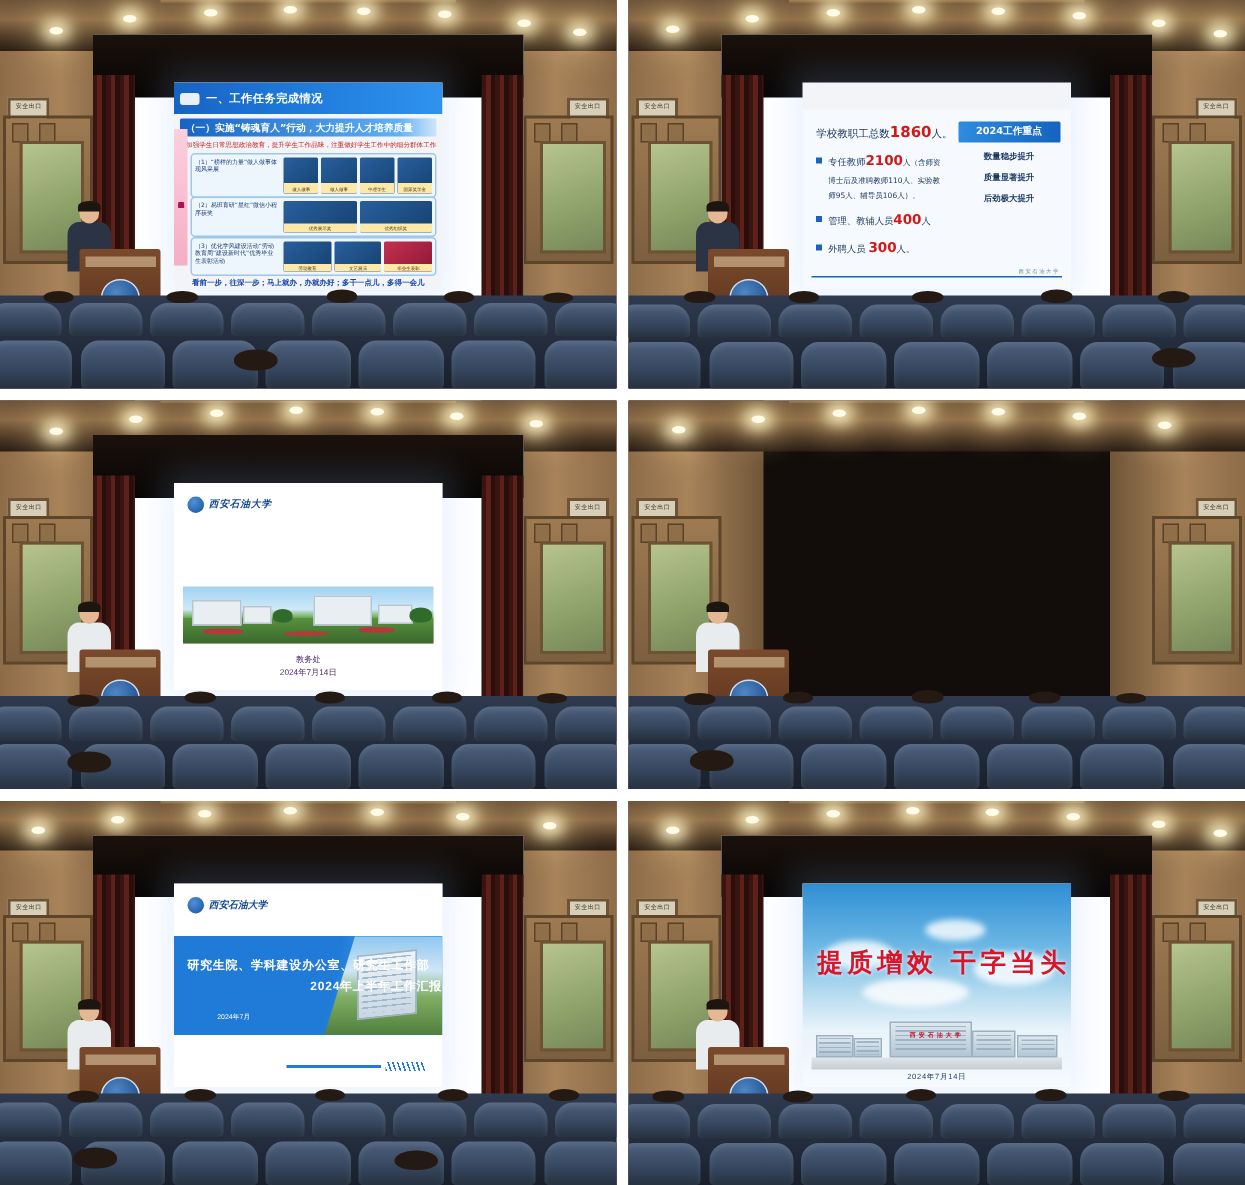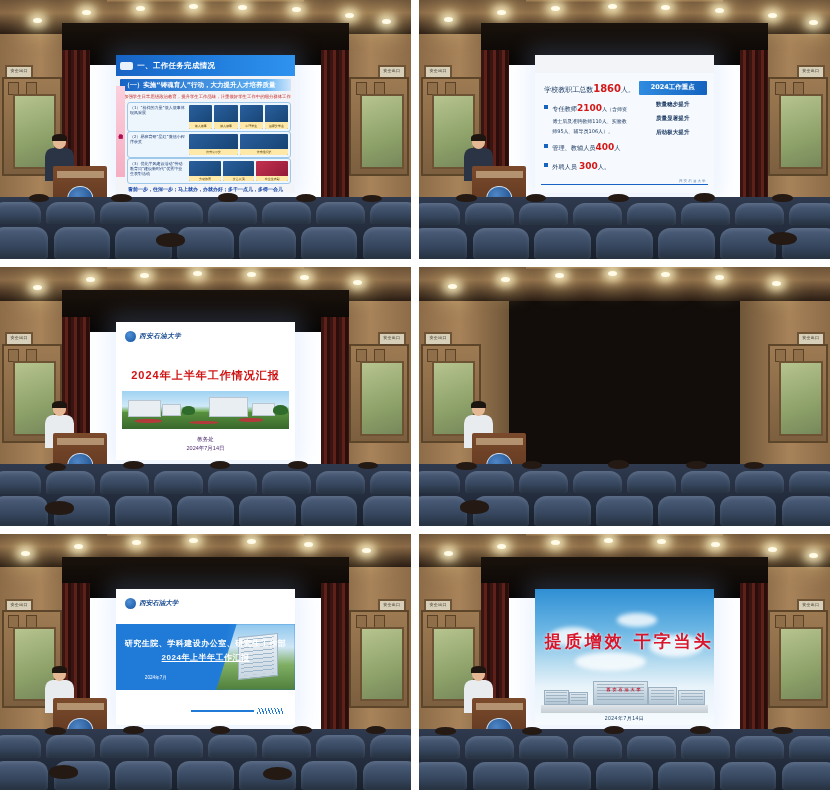--- a/index.html
+++ b/index.html
@@ -391,22 +391,22 @@
   }
   .s5 .blueband .pic .tower:before{
     content:"";position:absolute;inset:6%;
     background:repeating-linear-gradient(180deg,#9fb8cc 0 1px,transparent 1px 4px);
   }
   .s5 .t1{
     position:absolute;left:0;right:0;top:36%;text-align:center;
     color:#fff;font-size:8px;font-weight:bold;letter-spacing:.5px;
   }
   .s5 .t2{
-    position:absolute;left:0;right:0;top:46%;text-align:center;
-    color:#fff;font-size:8px;font-weight:bold;letter-spacing:.5px;text-decoration:underline;
+    position:absolute;left:0;right:0;top:46%;text-align:right;
+    color:#fff;font-size:8px;font-weight:bold;letter-spacing:.5px;
   }
   .s5 .date{
     position:absolute;left:16%;top:63%;color:#fff;font-size:4.6px;
   }
   .s5 .rule{
     position:absolute;left:42%;right:23%;bottom:10%;height:1.5px;background:#1f7ad8;
   }
   .s5 .slashes{
     position:absolute;right:6%;bottom:8%;width:15%;height:5%;
     background:repeating-linear-gradient(70deg,#1f7ad8 0 1px,transparent 1px 3px);
@@ -743,21 +743,20 @@
       <div class="proscenium">
         <div class="curtain-l"></div>
         <div class="curtain-r"></div>
 
         <div class="screen">
           <div class="s3">
             <div class="brandrow">
               <div class="mark"></div>
               <div class="name">西安石油大学</div>
             </div>
-            <div class="title">2024年上半年工作情况汇报</div>
             <div class="photoband">
               <div class="lawn"></div>
               <div class="bldg" style="left:4%;top:22%;width:18%;height:40%"></div>
               <div class="bldg" style="left:24%;top:34%;width:10%;height:26%"></div>
               <div class="bldg" style="left:52%;top:14%;width:22%;height:50%"></div>
               <div class="bldg" style="left:78%;top:30%;width:12%;height:30%"></div>
               <div class="tree" style="left:36%;top:40%;width:8%;height:22%"></div>
               <div class="tree" style="left:90%;top:36%;width:9%;height:26%"></div>
               <div class="flower" style="left:8%;bottom:16%;width:16%"></div>
               <div class="flower" style="left:40%;bottom:12%;width:18%"></div>

